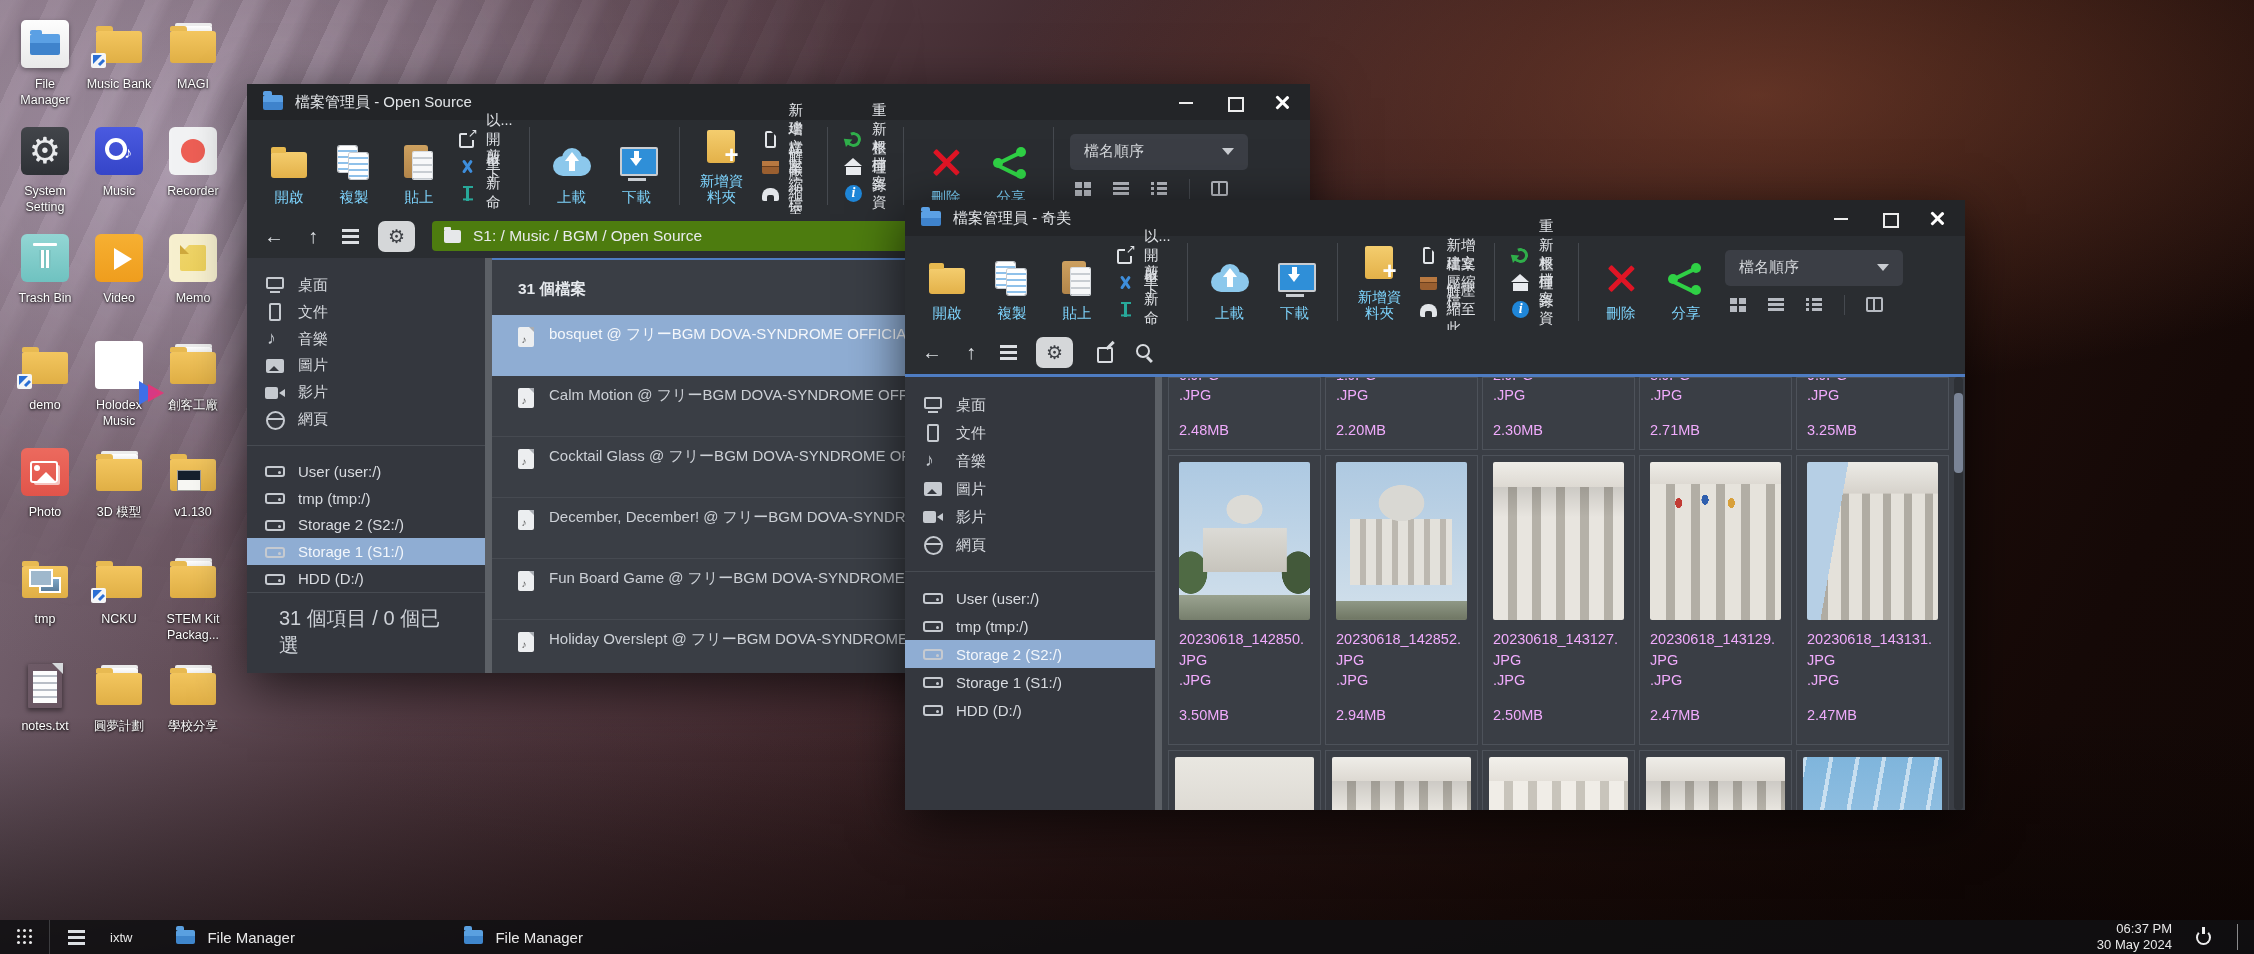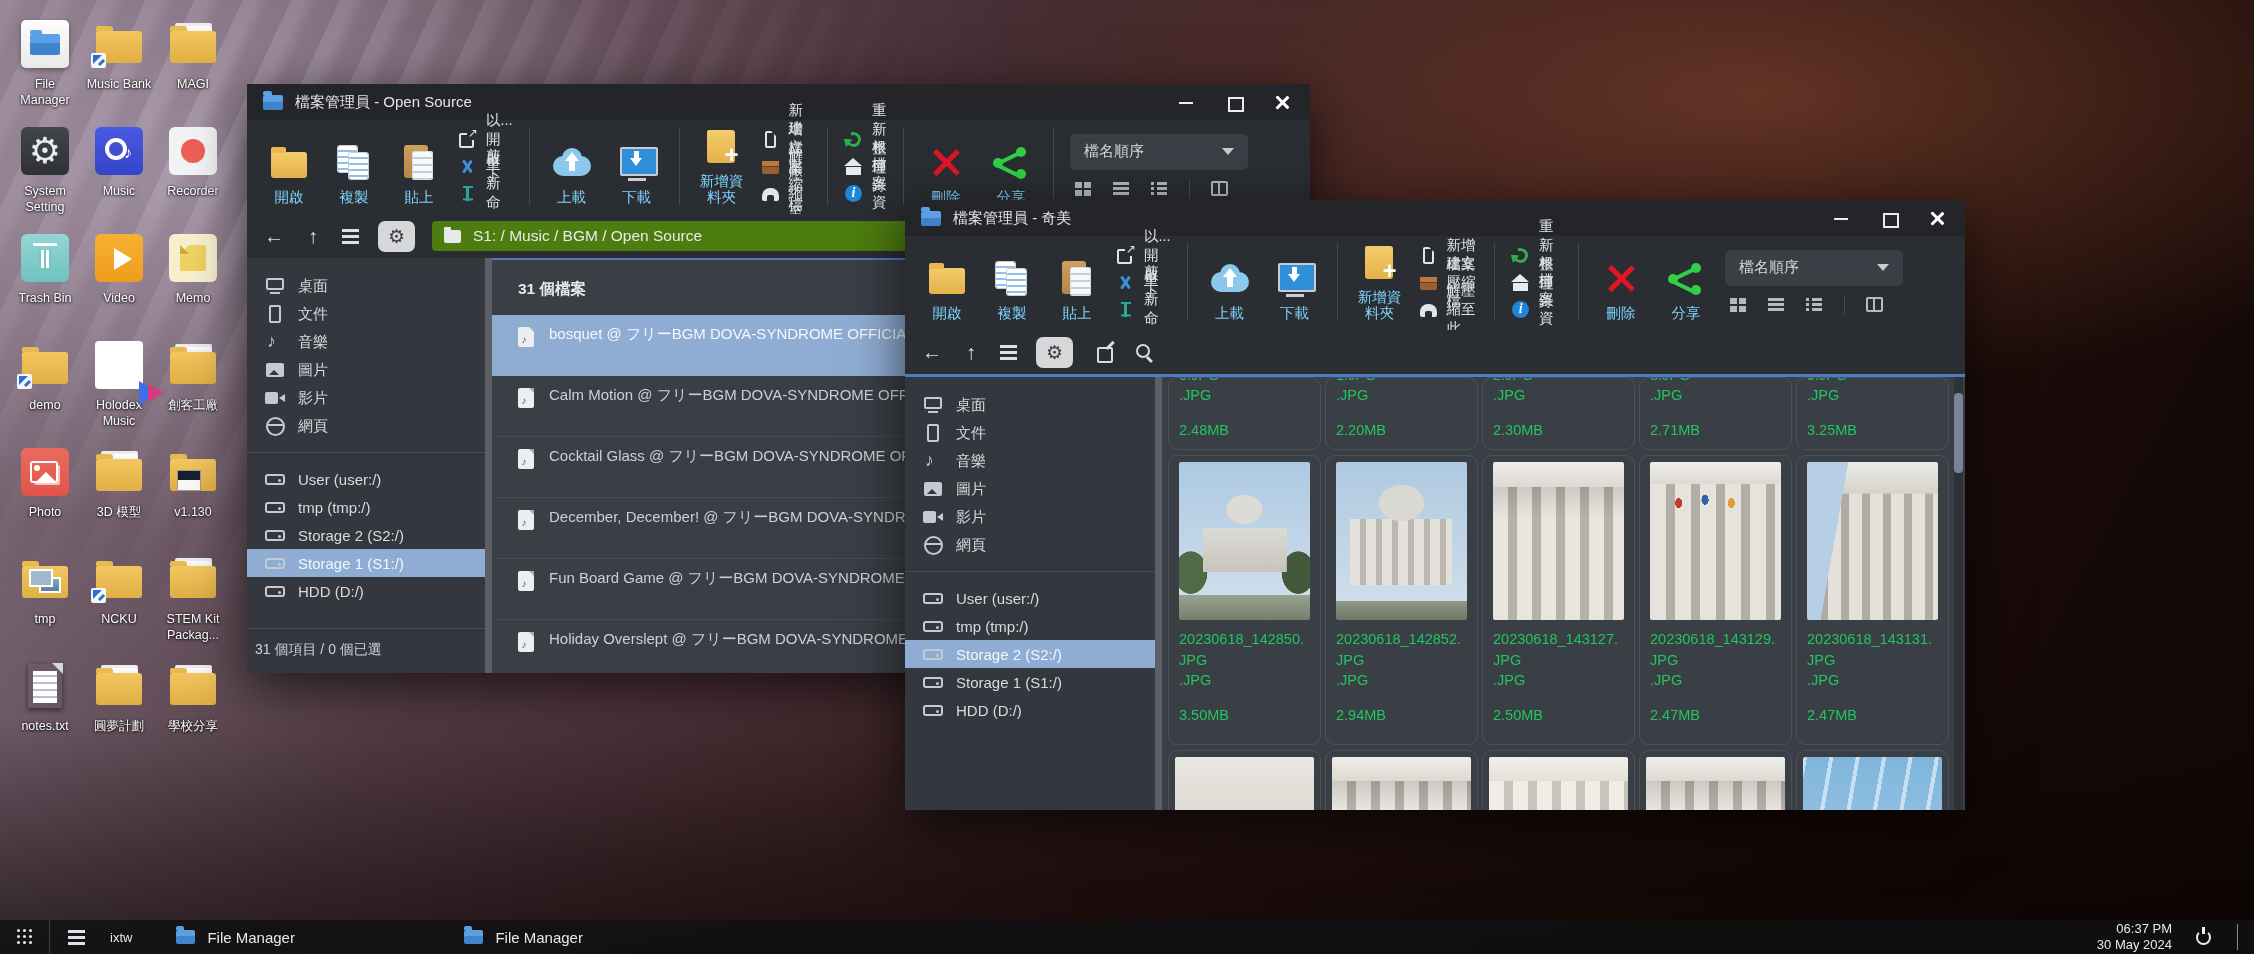--- a/index.html
+++ b/index.html
@@ -161,21 +161,21 @@
 
   
   .wbody{flex:1;display:flex;min-height:0;overflow:hidden;position:relative;}
   #win-front .wbody{border-top:3px solid #4e7cc2;}
   .sidebar{width:238px;flex:0 0 238px;background:#34373e;display:flex;flex-direction:column;padding-top:14px;}
   #win-front .sidebar{width:250px;flex:0 0 250px;}
   .sstrip{width:7px;flex:0 0 7px;background:#5c6066;}
   .sitem{height:28px;display:flex;align-items:center;gap:13px;padding:0 18px;font-size:15px;color:#d8dbe0;}
   .sitem.selected{background:#8fadd3;color:#f2f6fb;}
   .sdivider{height:1px;background:#474b52;margin:12px 0;}
-  .sstatus{margin-top:auto;border-top:1px solid #474b52;padding:12px 8px 14px;font-size:14px;color:#ced2d8;}
+  .sstatus{margin-top:auto;border-top:1px solid #474b52;padding:12px 32px 14px;font-size:20px;color:#ced2d8;}
   .si{width:20px;height:18px;position:relative;flex:0 0 20px;}
   .monitor-icon::before{content:'';position:absolute;left:1px;right:1px;top:1px;bottom:5px;border:2px solid #c6cad0;border-radius:2px;}
   .monitor-icon::after{content:'';position:absolute;left:5px;right:5px;bottom:1px;height:2px;background:#c6cad0;}
   .document-icon::before{content:'';position:absolute;left:4px;right:4px;top:0;bottom:0;border:2px solid #c6cad0;border-radius:2px;}
   .music-note-icon::before{content:'♪';position:absolute;left:2px;top:-2px;font-size:18px;color:#c6cad0;}
   .picture-icon::before{content:'';position:absolute;inset:2px 1px;background:#c6cad0;border-radius:2px;}
   .picture-icon::after{content:'';position:absolute;left:4px;bottom:4px;border-left:5px solid transparent;border-right:5px solid transparent;border-bottom:5px solid #34373e;}
   .video-cam-icon::before{content:'';position:absolute;left:0;top:3px;bottom:3px;width:13px;background:#c6cad0;border-radius:2px;}
   .video-cam-icon::after{content:'';position:absolute;right:0;top:5px;border-top:4px solid transparent;border-bottom:4px solid transparent;border-right:6px solid #c6cad0;}
   .globe-icon::before{content:'';position:absolute;left:1px;top:0;width:15px;height:15px;border:2px solid #c6cad0;border-radius:50%;}
@@ -191,21 +191,21 @@
   .frow.selected{background:#8fadd3;color:#f4f7fb;border-bottom-color:transparent;}
   .fico{width:16px;height:20px;background:#eceef0;border-radius:2px;position:relative;flex:0 0 16px;margin-top:4px;}
   .fico::before{content:'';position:absolute;right:0;top:0;border-top:5px solid #a9adb3;border-left:5px solid transparent;}
   .fico::after{content:'♪';position:absolute;left:3.5px;bottom:0px;font-size:10px;color:#555;}
   .vscroll{position:absolute;top:0;bottom:0;right:2px;width:9px;background:#2e3136;border-radius:4px;}
   .vthumb{position:absolute;left:0;right:0;border-radius:4px;background:#6f7682;}
 
   
   .gridw{flex:1;background:#3a3e45;position:relative;overflow:hidden;}
   .grid{position:absolute;inset:0 16px 0 6px;display:grid;grid-template-columns:repeat(5,1fr);grid-template-rows:73px 290px 170px;gap:5px 4px;overflow:hidden;}
-  .gcell{border:1px solid #4d525a;border-radius:10px;padding:6px 10px;overflow:hidden;color:#22c55e;font-size:14.5px;line-height:1.42;}
+  .gcell{border:1px solid #4d525a;border-radius:0;padding:6px 10px;overflow:hidden;color:#f0abfc;font-size:14.5px;line-height:1.42;}
   .gcell-t{padding-top:0;}
   .gname-cut{display:block;line-height:20px;margin-top:-13px;word-break:break-all;}
   .gext{display:block;}
   .gsize{display:block;margin-top:14px;}
   .gname{display:block;word-break:break-all;margin-top:9px;}
   .th{display:block;width:100%;height:158px;border-radius:2px;background:#b9d2e6;}
   .gcell-b{padding:6px;}
   .gcell-b .th{height:150px;}
   .thumb-dome-trees{background:
     radial-gradient(30px 24px at 50% 30%, #dcdbd6 59%, transparent 61%) no-repeat,

